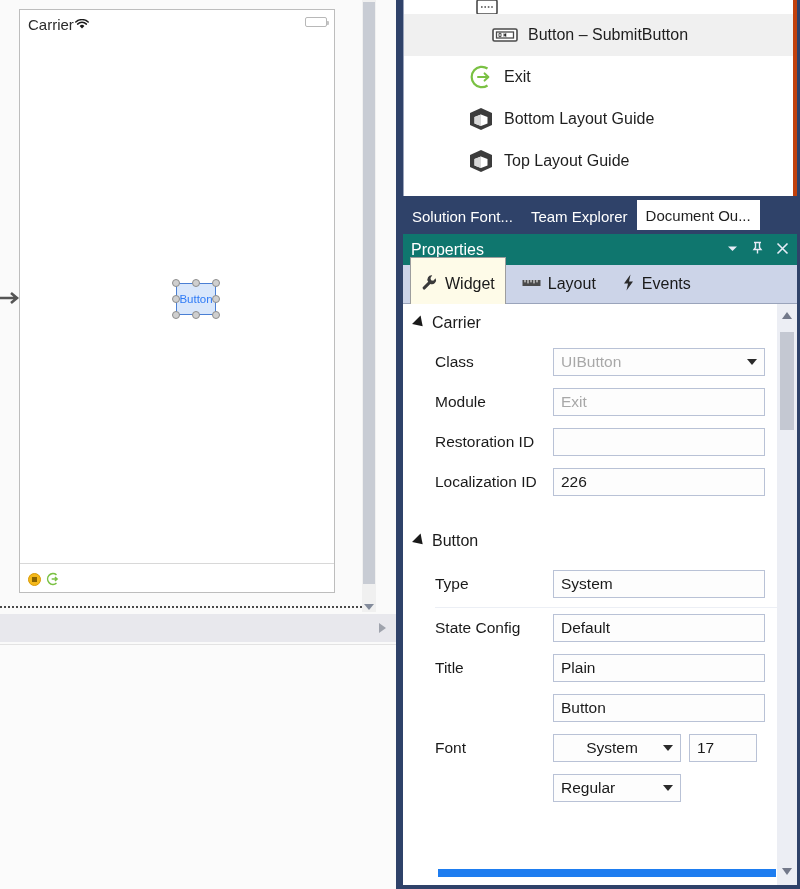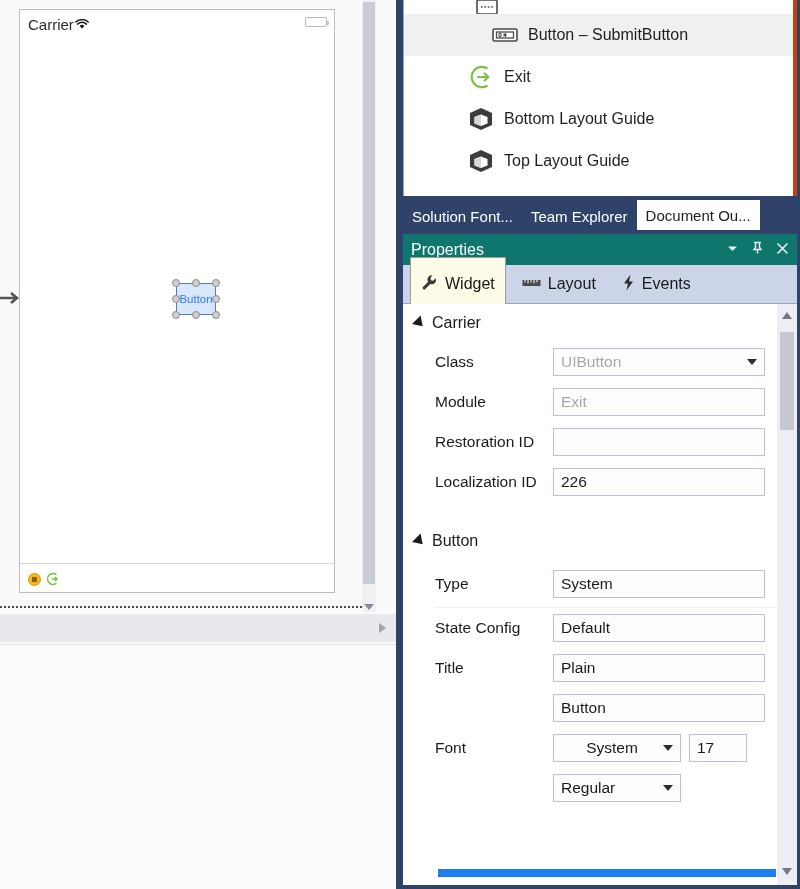--- a/index.html
+++ b/index.html
@@ -206,21 +206,21 @@
     height: 28px; background: #fdfdfd; border: 1px solid #b9c2d6;
     display: flex; align-items: center; padding: 0 7px;
     font-size: 15.5px; color: #1a1a1a;
     font-family: "Liberation Sans", sans-serif;
   }
   .prop-field.wide { width: 212px; }
   .prop-field.clipped { width: 212px; }
   .prop-field.muted { color: #a8a8a8; }
   .prop-field.combo { justify-content: space-between; }
   .prop-field.small-combo { width: 128px; justify-content: space-between; }
-  .prop-field.spin { width: 58px; text-align: right; }
+  .prop-field.spin { width: 68px; text-align: right; }
   .caret {
     width: 0; height: 0;
     border-left: 5px solid transparent; border-right: 5px solid transparent;
     border-top: 6px solid #2b2b2b;
   }
   .row-divider {
     position: absolute; left: 32px; right: 6px; bottom: 0; height: 1px;
     background: #eceff5;
   }
   .clip-arrow {

